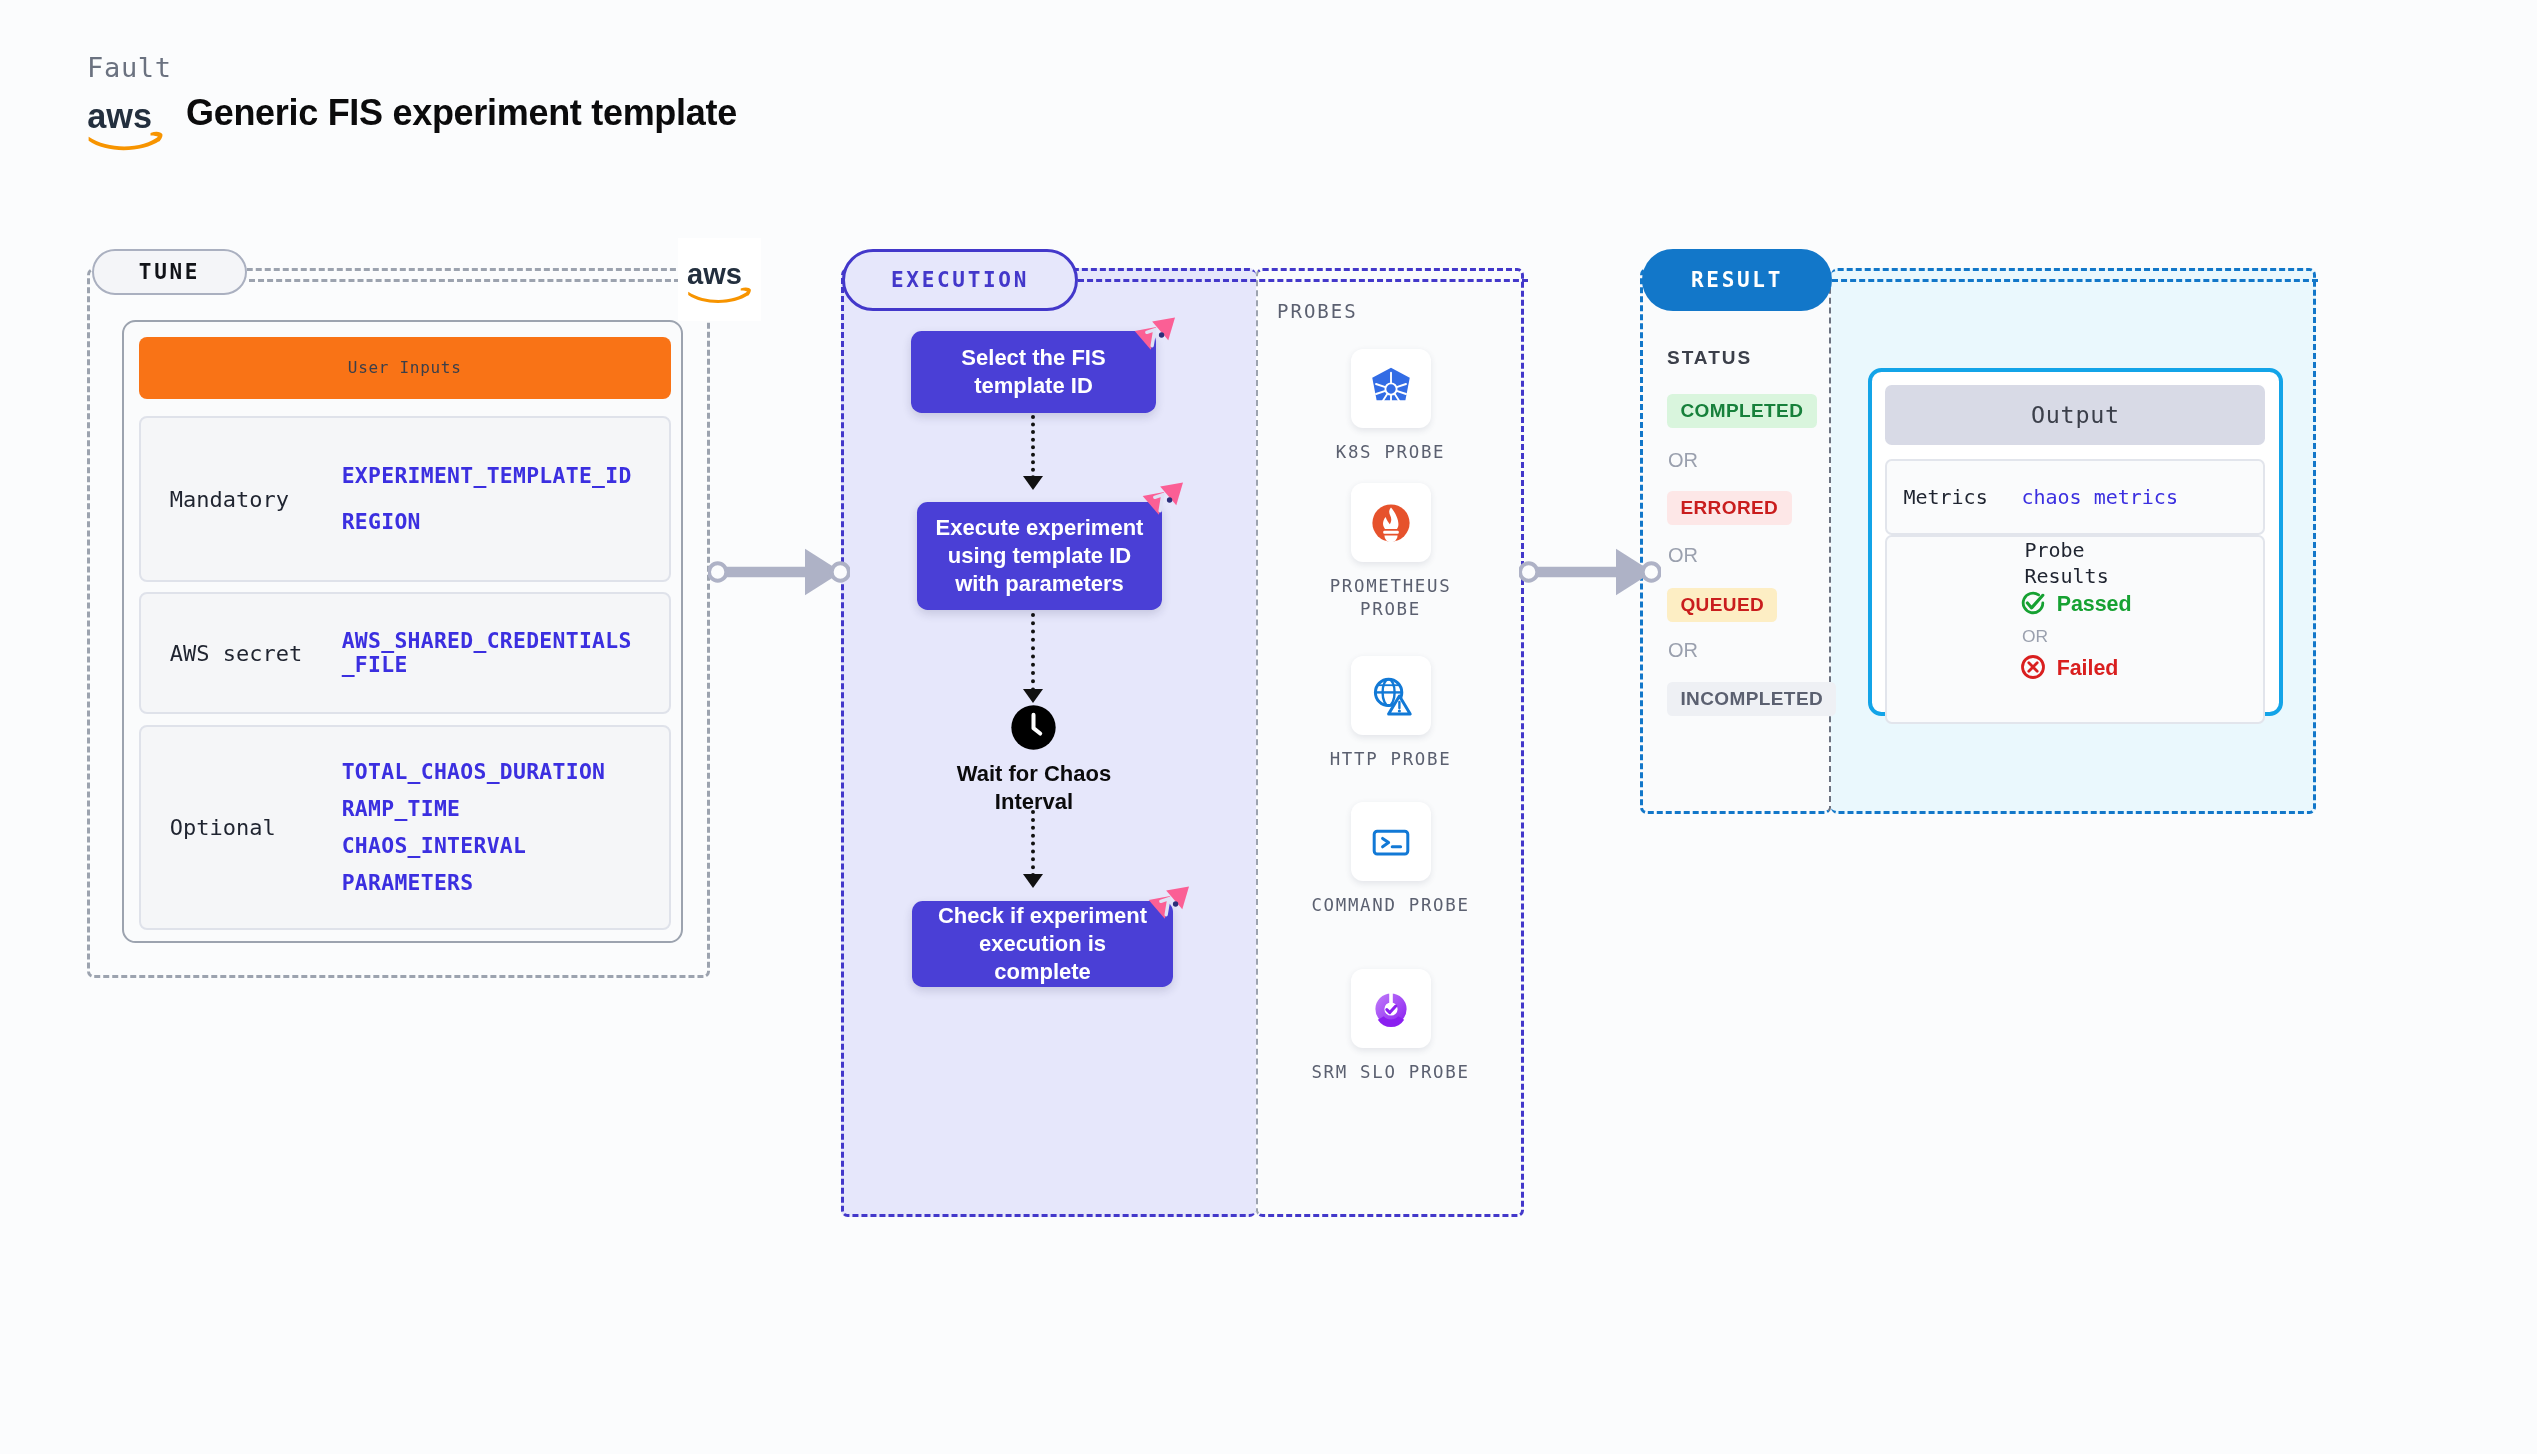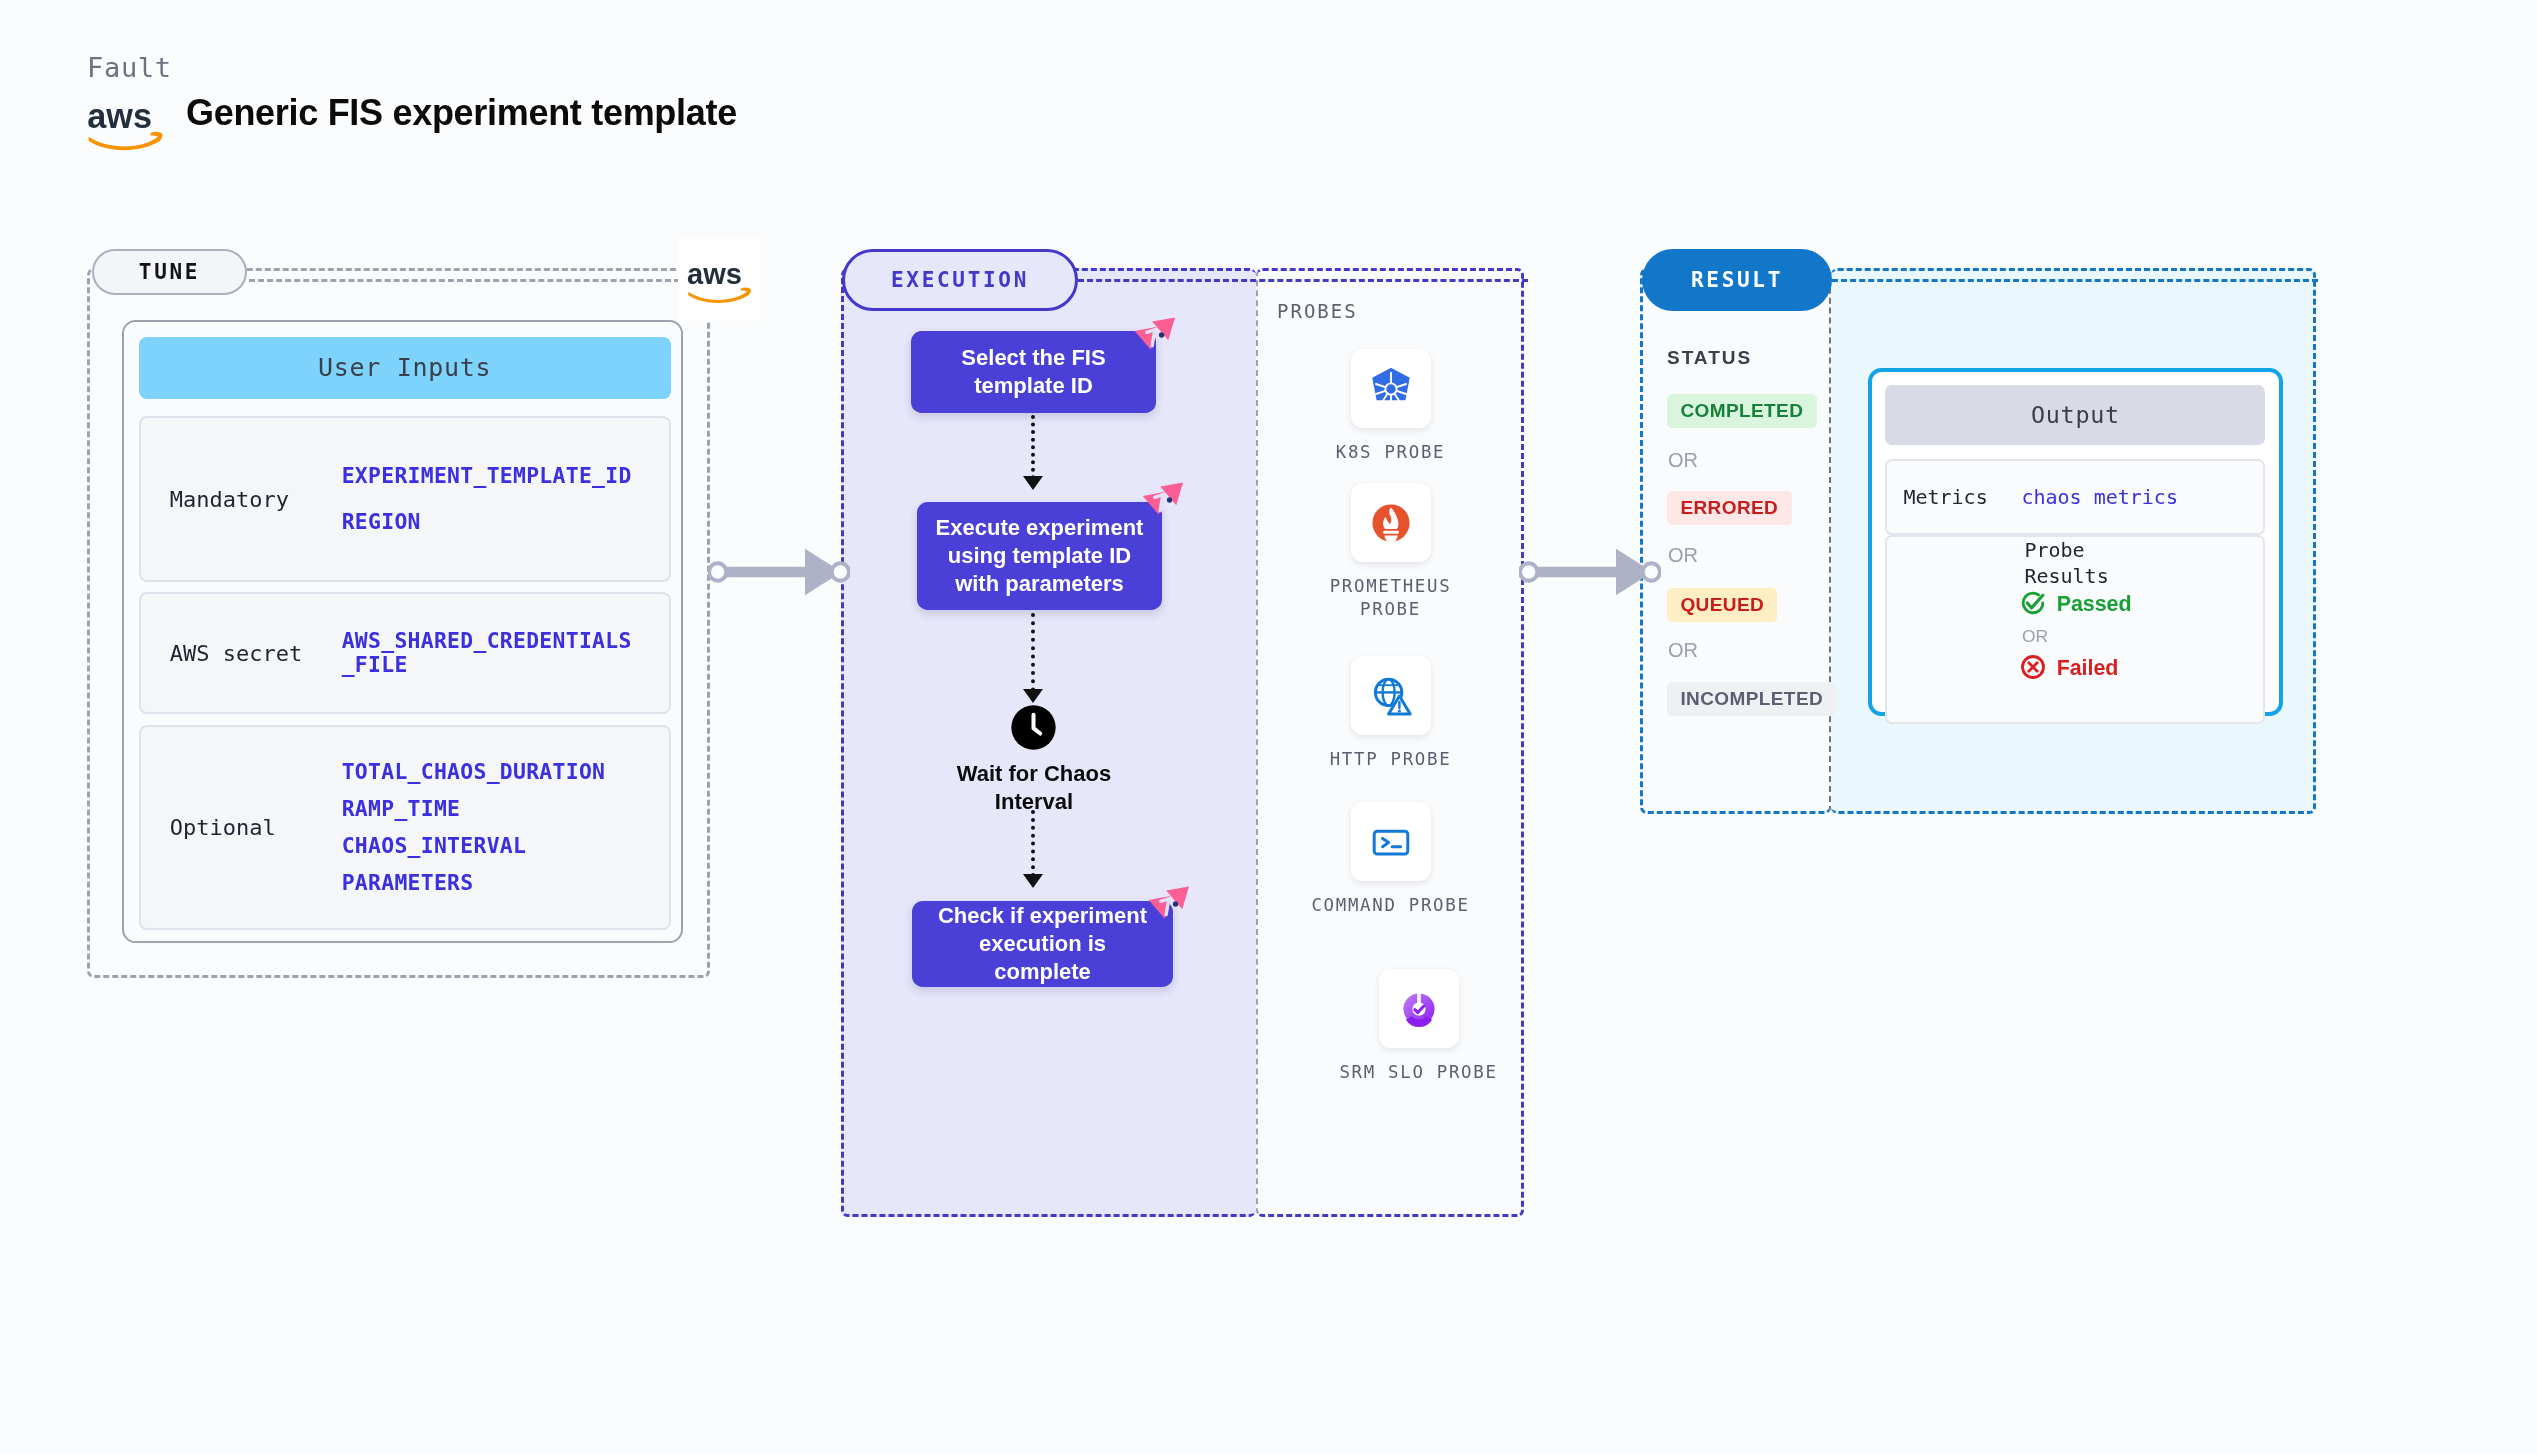--- a/index.html
+++ b/index.html
@@ -78,24 +78,24 @@
   
   .tune-card {
     position: absolute; left: 122px; top: 320px;
     width: 561px; height: 623px;
     background: #fafbfc; border: 2.7px solid #9ca3af;
     border-radius: 13.4px;
   }
   .tune-head {
     position: absolute; left: 14.7px; top: 14.7px;
     width: 532px; height: 62px;
-    background: #7dd3fc; border-radius: 8px;
+    background: #f97316; border-radius: 8px;
     display: flex; align-items: center; justify-content: center;
     font-family: "DejaVu Sans Mono", monospace;
-    font-size: 25px; color: #3b3f4a; letter-spacing: 0.7px;
+    font-size: 16px; color: #3b3f4a; letter-spacing: 0.7px;
   }
   .tune-row {
     position: absolute; left: 14.7px; width: 532px;
     background: #f5f6f8; border: 2px solid #dfe2ea;
     border-radius: 8px;
     display: flex; align-items: center;
   }
   .tune-row-label {
     width: 201px; padding-left: 29px;
     font-family: "DejaVu Sans Mono", monospace;
@@ -195,21 +195,21 @@
   .probe-label {
     margin-top: 13.4px;
     font-family: "DejaVu Sans Mono", monospace;
     font-size: 17.4px; color: #5b6070; letter-spacing: 1.7px;
     line-height: 1.3;
   }
   .p1 { top: 349px; }
   .p2 { top: 483px; }
   .p3 { top: 656px; }
   .p4 { top: 802px; }
-  .p5 { top: 969px; margin-left: 28px; }
+  .p5 { top: 969px; }
 
   
   .status-title {
     position: absolute; left: 1667px; top: 347px;
     font-size: 19px; font-weight: 700; color: #3b3f4a; letter-spacing: 2px;
   }
   .badge {
     position: absolute; left: 1667px;
     display: inline-flex; align-items: center; justify-content: center;
     padding: 6px 13.4px; border-radius: 5.4px;

